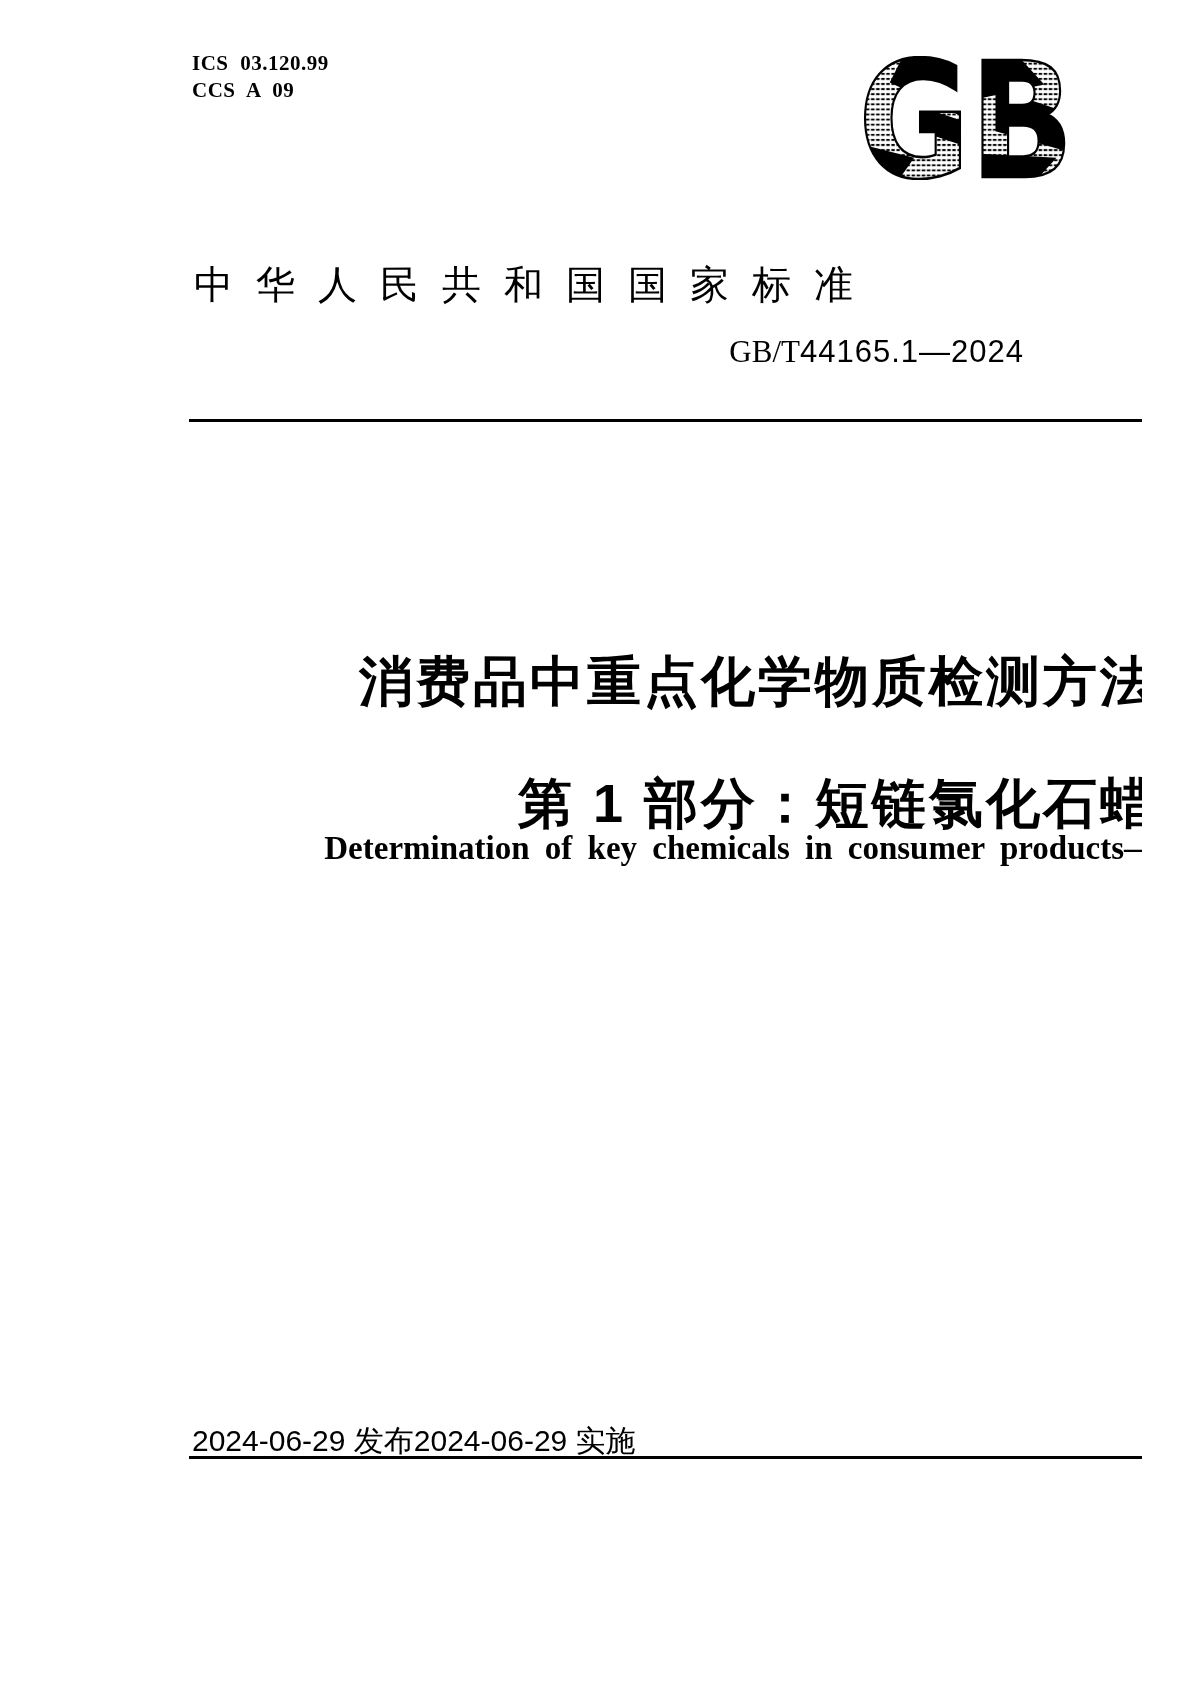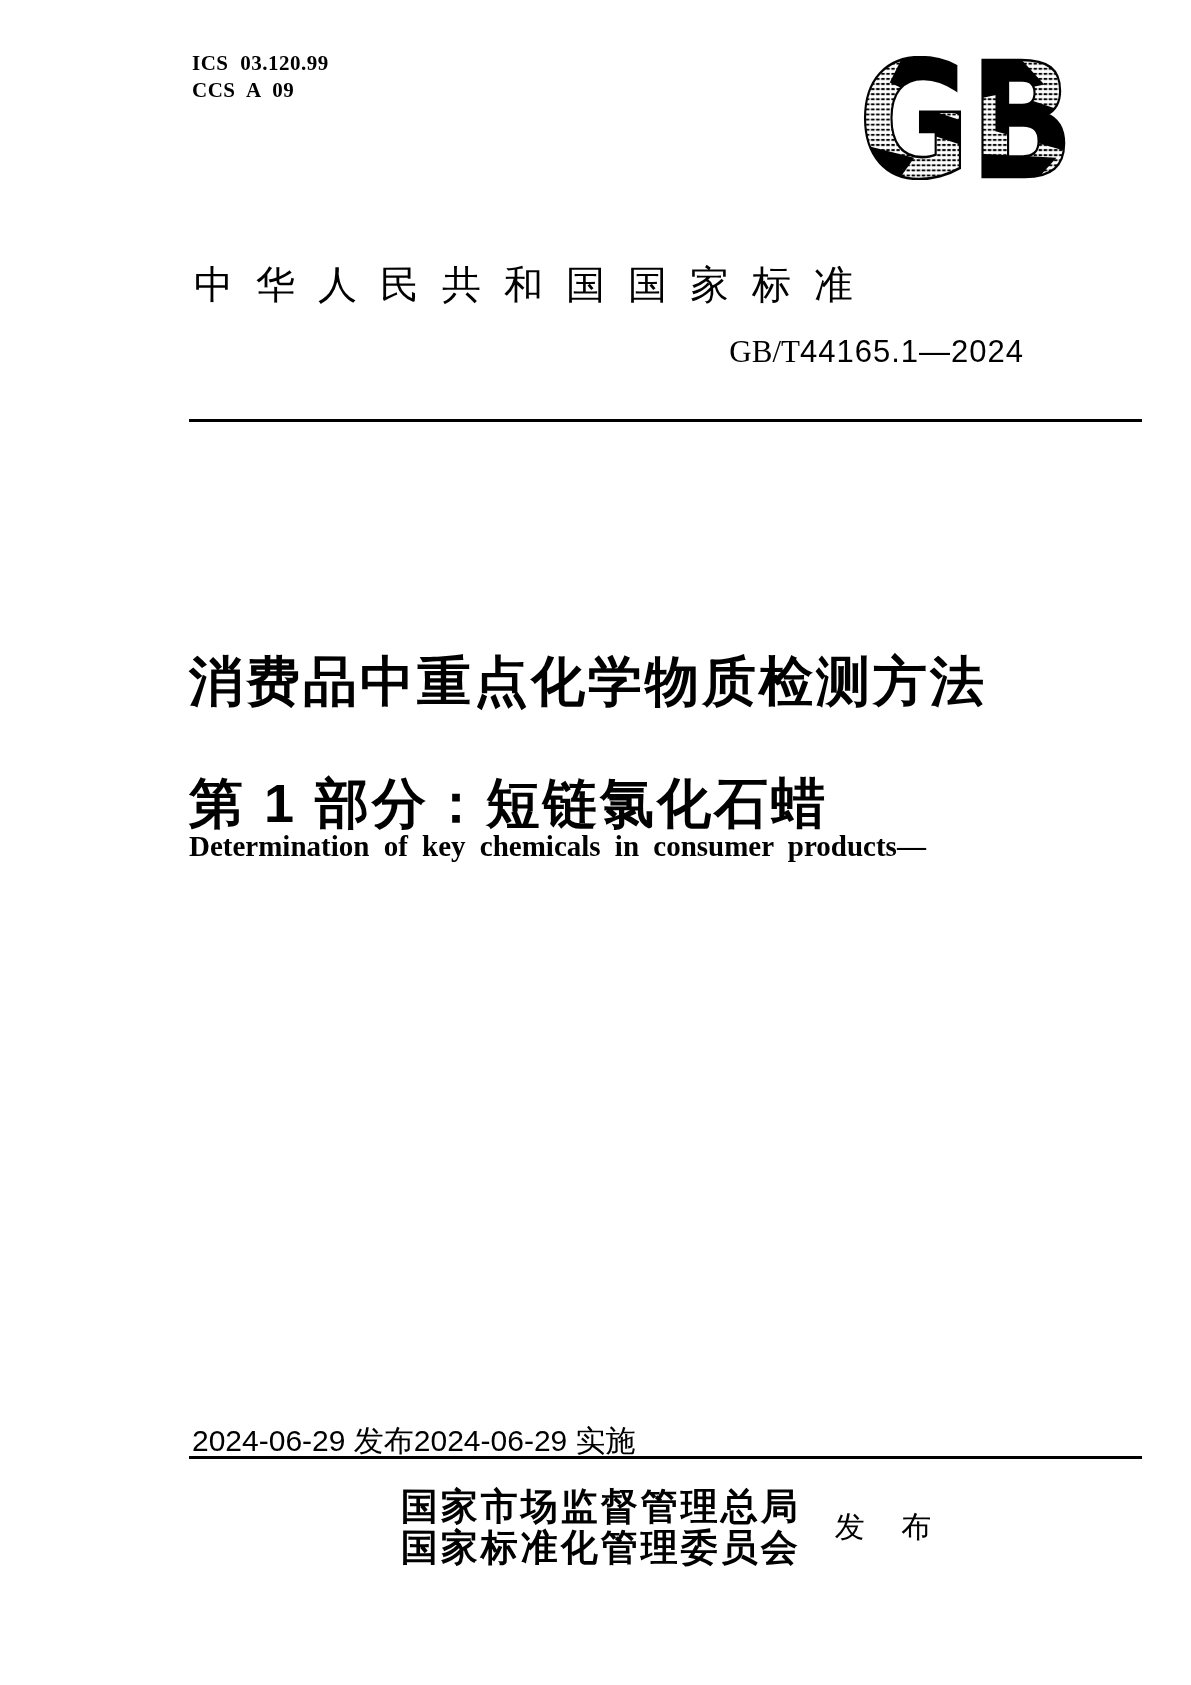--- a/index.html
+++ b/index.html
@@ -25,31 +25,31 @@
   
   .std-code { position:absolute; top:334px; right:118px; white-space:nowrap; font-size:31px; }
   .code-prefix { font-family:"Liberation Serif", serif; font-weight:normal; }
   .code-number { font-family:"Liberation Sans", sans-serif; font-weight:normal; margin-left:0; letter-spacing:1px; }
   
   .rule { position:absolute; left:140px; width:968px; height:3px; background:#000; }
   .rule-top { top:419px; }
   .rule-bottom { top:1456px; }
   
   .title-cn {
-    position:absolute; left:140px; width:968px; text-align:left;
+    position:absolute; left:140px; width:968px; text-align:right;
     font-family:"Liberation Sans", sans-serif; font-weight:bold;
     font-size:54px; letter-spacing:3px; white-space:nowrap;
   }
   .title-cn.l1 { top:646px; }
   .title-cn.l2 { top:720px;margin-top:48px; }
   
   .title-en {
-    position:absolute; left:140px; width:968px; text-align:left;
+    position:absolute; left:140px; width:968px; text-align:right;
     font-family:"Liberation Serif", serif; font-weight:bold;
-    font-size:29px; word-spacing:7px; white-space:nowrap;
+    font-size:33px; word-spacing:7px; white-space:nowrap;
   }
   .title-en.l1 { top:830px; }
   .title-en.l2 { top:870px; }
   
   .dates {
     position:absolute; left:143px; right:83px; top:1421px;
     display:flex; 
     font-family:"Liberation Sans", sans-serif; font-size:30px; white-space:nowrap;
   }
   
@@ -111,21 +111,14 @@
 
   <div class="title-en l1">Determination of key chemicals in consumer products—</div>
 
   <div class="dates">
     <span>2024-06-29 发布</span>
     <span>2024-06-29 实施</span>
   </div>
 
   <div class="rule rule-bottom"></div>
 
-  <div class="publisher">
-    <div class="pub-lines">
-      <div>国家市场监督管理总局</div>
-      <div>国家标准化管理委员会</div>
-    </div>
-    <div class="pub-label">发 布</div>
-  </div>
 
 </div>
 
 </body></html>

